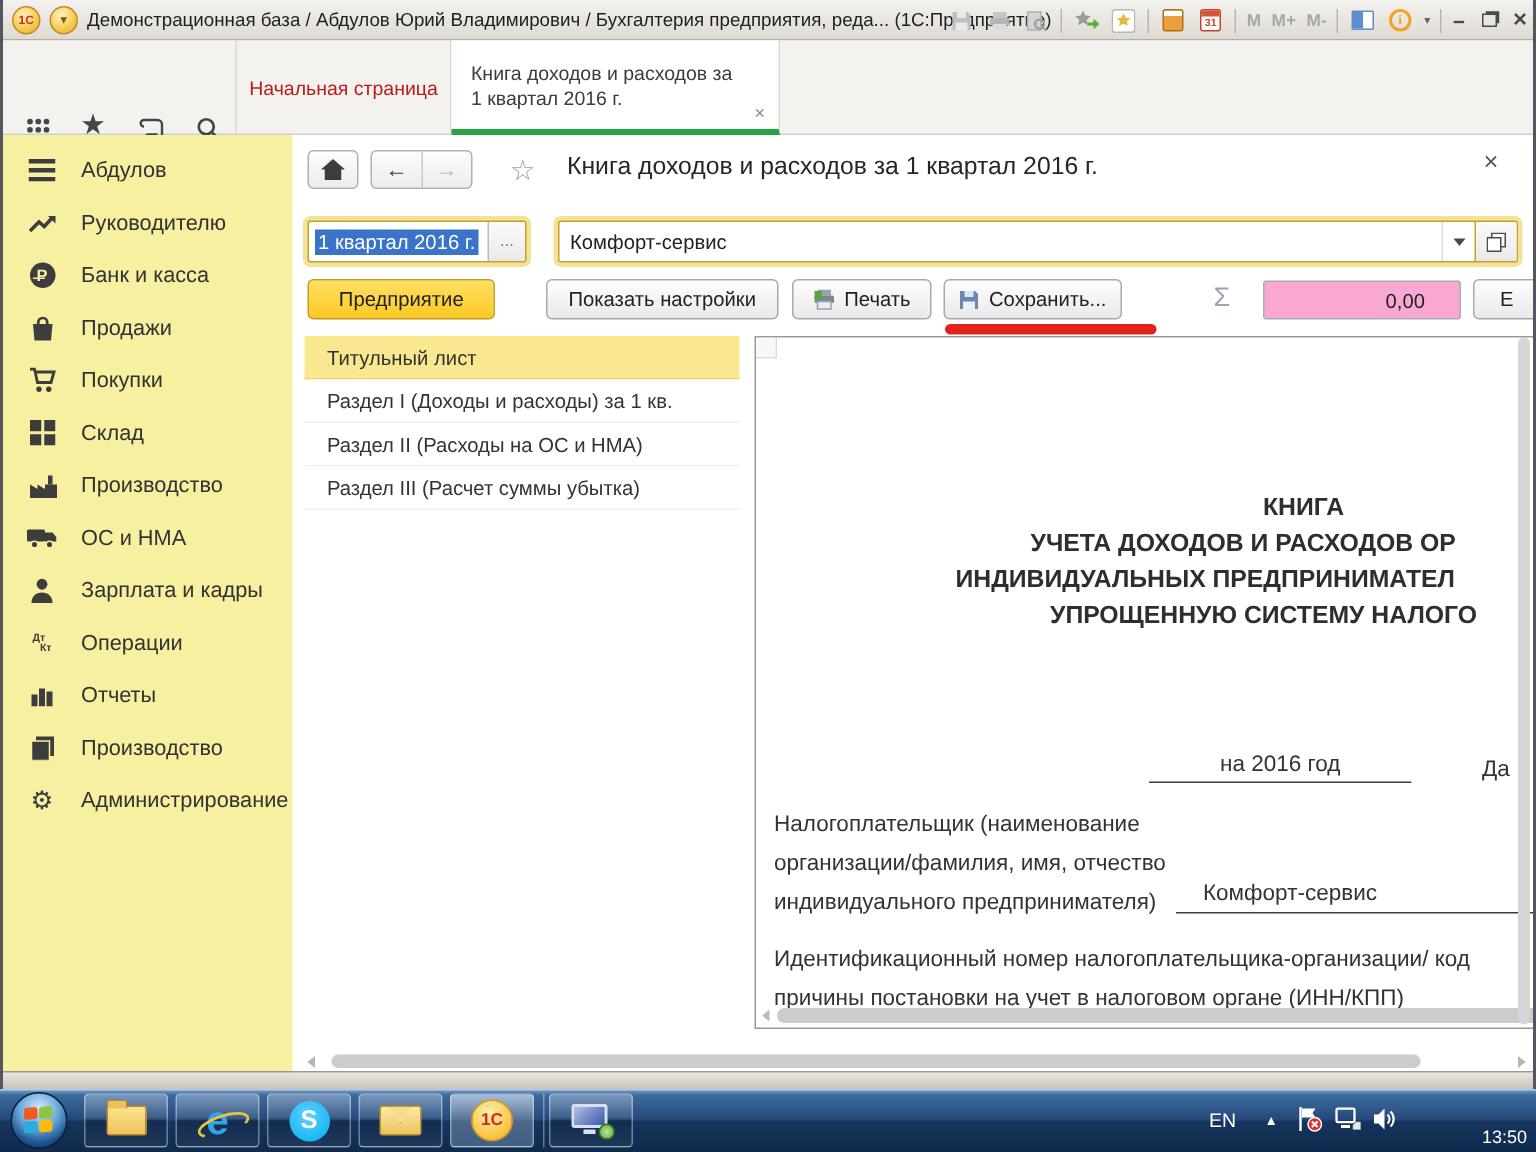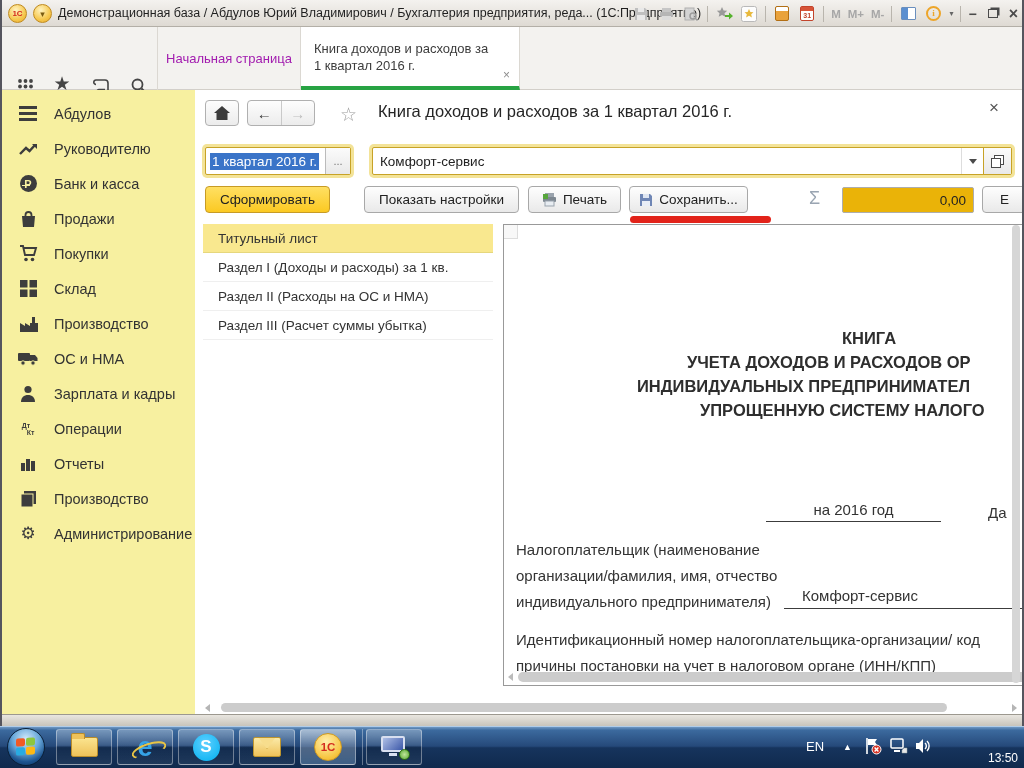--- a/index.html
+++ b/index.html
@@ -30,21 +30,21 @@
   .info-ico { width:15px; height:15px; border:2px solid #eda529; border-radius:50%;
     font-size:9px; font-weight:bold; color:#eda529; text-align:center; line-height:11px; font-family:"Liberation Serif",serif;}
   .winctl { font-size:14px; color:#4a4a4a; font-weight:bold; }
   .restore-ico { width:10px; height:9px; border:1.5px solid #4a4a4a; box-shadow:2px -2px 0 -0.5px #4a4a4a; }
 
   
   .tabbar { left:0; top:27px; width:1024px; height:63px; background:#f3f2ef; border-bottom:1px solid #d2cfc9; }
   .qicon { top:49px; width:20px; height:20px; display:flex; align-items:center; justify-content:center; color:#454545; }
   .tab { top:0; height:63px; display:flex; align-items:center; }
   .tab1 { left:157px; width:144px; border-left:1px solid #dbd8d2; border-right:1px solid #dbd8d2;
-    justify-content:center; font-size:13px; color:#a21caf; }
+    justify-content:center; font-size:13px; color:#b91c1c; }
   .tab2 { left:301px; width:219px; background:#fff; border-right:1px solid #dbd8d2;
     border-bottom:4px solid #27a343; font-size:13px; color:#3c3c3c; padding:0 26px 0 13px; line-height:17px; }
   .tab2-close { left:503px; top:41px; font-size:12px; color:#8d8d8d; cursor:default; }
 
   
   .sidebar { left:0; top:90px; width:195px; height:626px; background:#f7f0a0; }
   .side-item { position:absolute; left:0; width:195px; height:35px; display:flex; align-items:center; }
   .side-ico { position:absolute; left:18px; width:20px; height:20px; display:flex; align-items:center; justify-content:center; color:#3d3d3d; }
   .side-label { position:absolute; left:54px; font-size:14.5px; color:#333; white-space:nowrap; }
   .ops-ico { font-size:7px; font-weight:bold; color:#3d3d3d; line-height:7px; text-align:left; }
@@ -86,21 +86,21 @@
   .btn { top:186px; height:27px; border:1px solid #a8a8a8; border-radius:4px;
     background:linear-gradient(#fefefe,#e9e9e9); display:flex; align-items:center; justify-content:center;
     font-size:13.5px; color:#222; gap:6px; }
   .btn-generate { left:205px; width:125px; background:linear-gradient(#ffe063,#fbc922); border-color:#c79b25; }
   .btn-settings { left:364px; width:155px; }
   .btn-print { left:528px; width:93px; }
   .btn-save { left:629px; width:119px; }
   .btn-more { left:982px; width:45px; }
   .sigma { left:809px; top:188px; font-size:18px; color:#9aa5b2; }
   .sum-field { left:842px; top:187px; width:132px; height:26px; border:1px solid #adadad; border-radius:2px;
-    display:flex; align-items:center; justify-content:flex-end; padding-right:7px; font-size:13.5px; color:#222; background:#eab308; }
+    display:flex; align-items:center; justify-content:flex-end; padding-right:23px; font-size:13.5px; color:#222; background:#f9a8d4; }
   .red-mark { left:630px; top:216px; width:141px; height:7px; background:#e2231a; border-radius:3.5px; z-index:4; }
 
   
   .sec-row { left:203px; width:290px; height:29px; display:flex; align-items:center; padding-left:15px;
     font-size:13.5px; color:#333; border-bottom:1px solid #efefef; background:#fff; }
   .sec-sel { background:#f9e88f; border-bottom:1px solid #e6d77d; }
 
   
   .doc-panel { left:503px; top:224px; width:597px; height:462px; border:1px solid #999; background:#fff; overflow:hidden; }
   .doc-panel > div { position:absolute; }
@@ -420,21 +420,21 @@
       </div>
     <div class="open-btn">
       <svg width="13" height="13" viewBox="0 0 13 13">
           <rect x="3.5" y="0.5" width="9" height="9" fill="#fff" stroke="#4a4a4a"></rect>
           <rect x="0.5" y="3.5" width="9" height="9" fill="#fff" stroke="#4a4a4a"></rect>
         </svg>
     </div>
   </div>
 
   <div class="abs btn btn-generate">
-    <span>Сформировать</span>
+    <span>Предприятие</span>
   </div>
   <div class="abs btn btn-settings">
     <span>Показать настройки</span>
   </div>
   <div class="abs btn btn-print">
     <svg width="15" height="14" viewBox="0 0 15 14">
         <rect x="3" y="0" width="9" height="4" fill="#9aa3ad"></rect>
         <rect x="1" y="4" width="13" height="5" rx="1" fill="#7d8790"></rect>
         <rect x="3" y="8" width="9" height="5" fill="#e8edf2" stroke="#9aa3ad"></rect>
         <rect x="1" y="1" width="5" height="5" fill="#57a63c"></rect>

